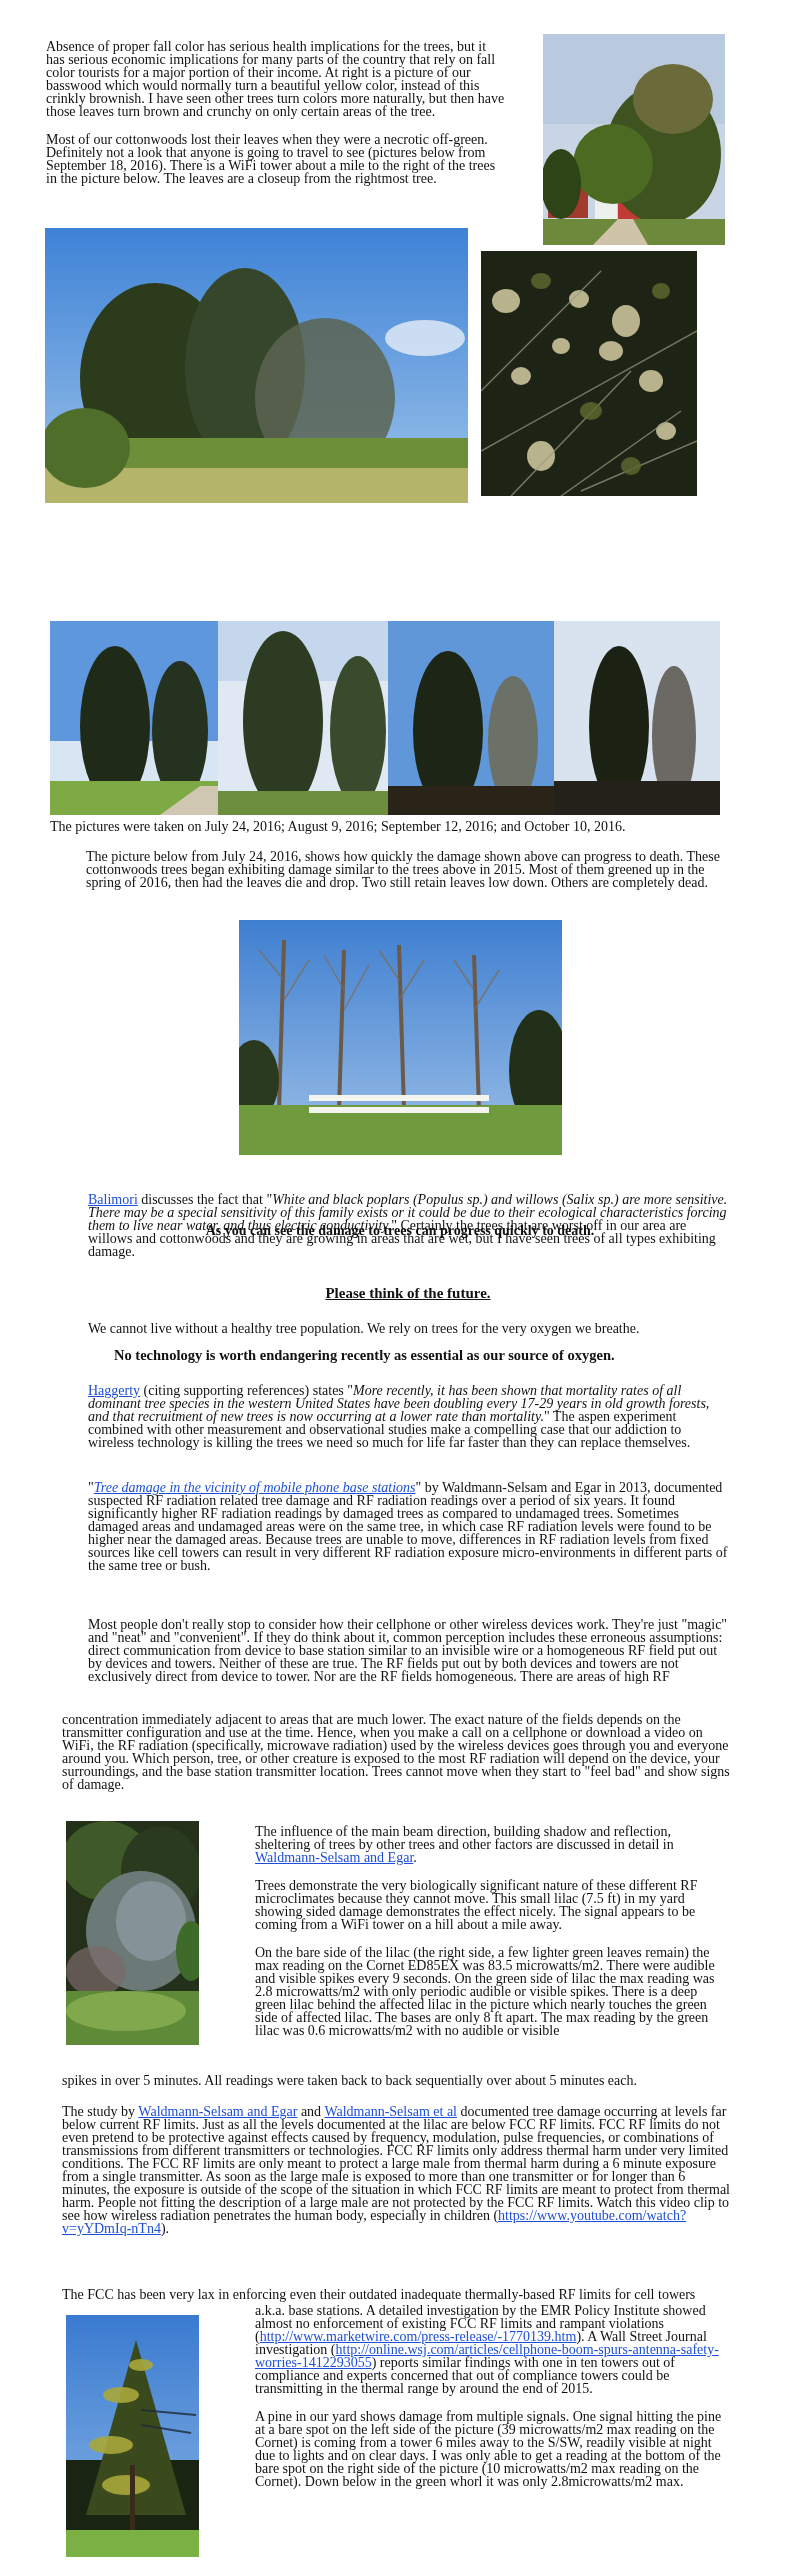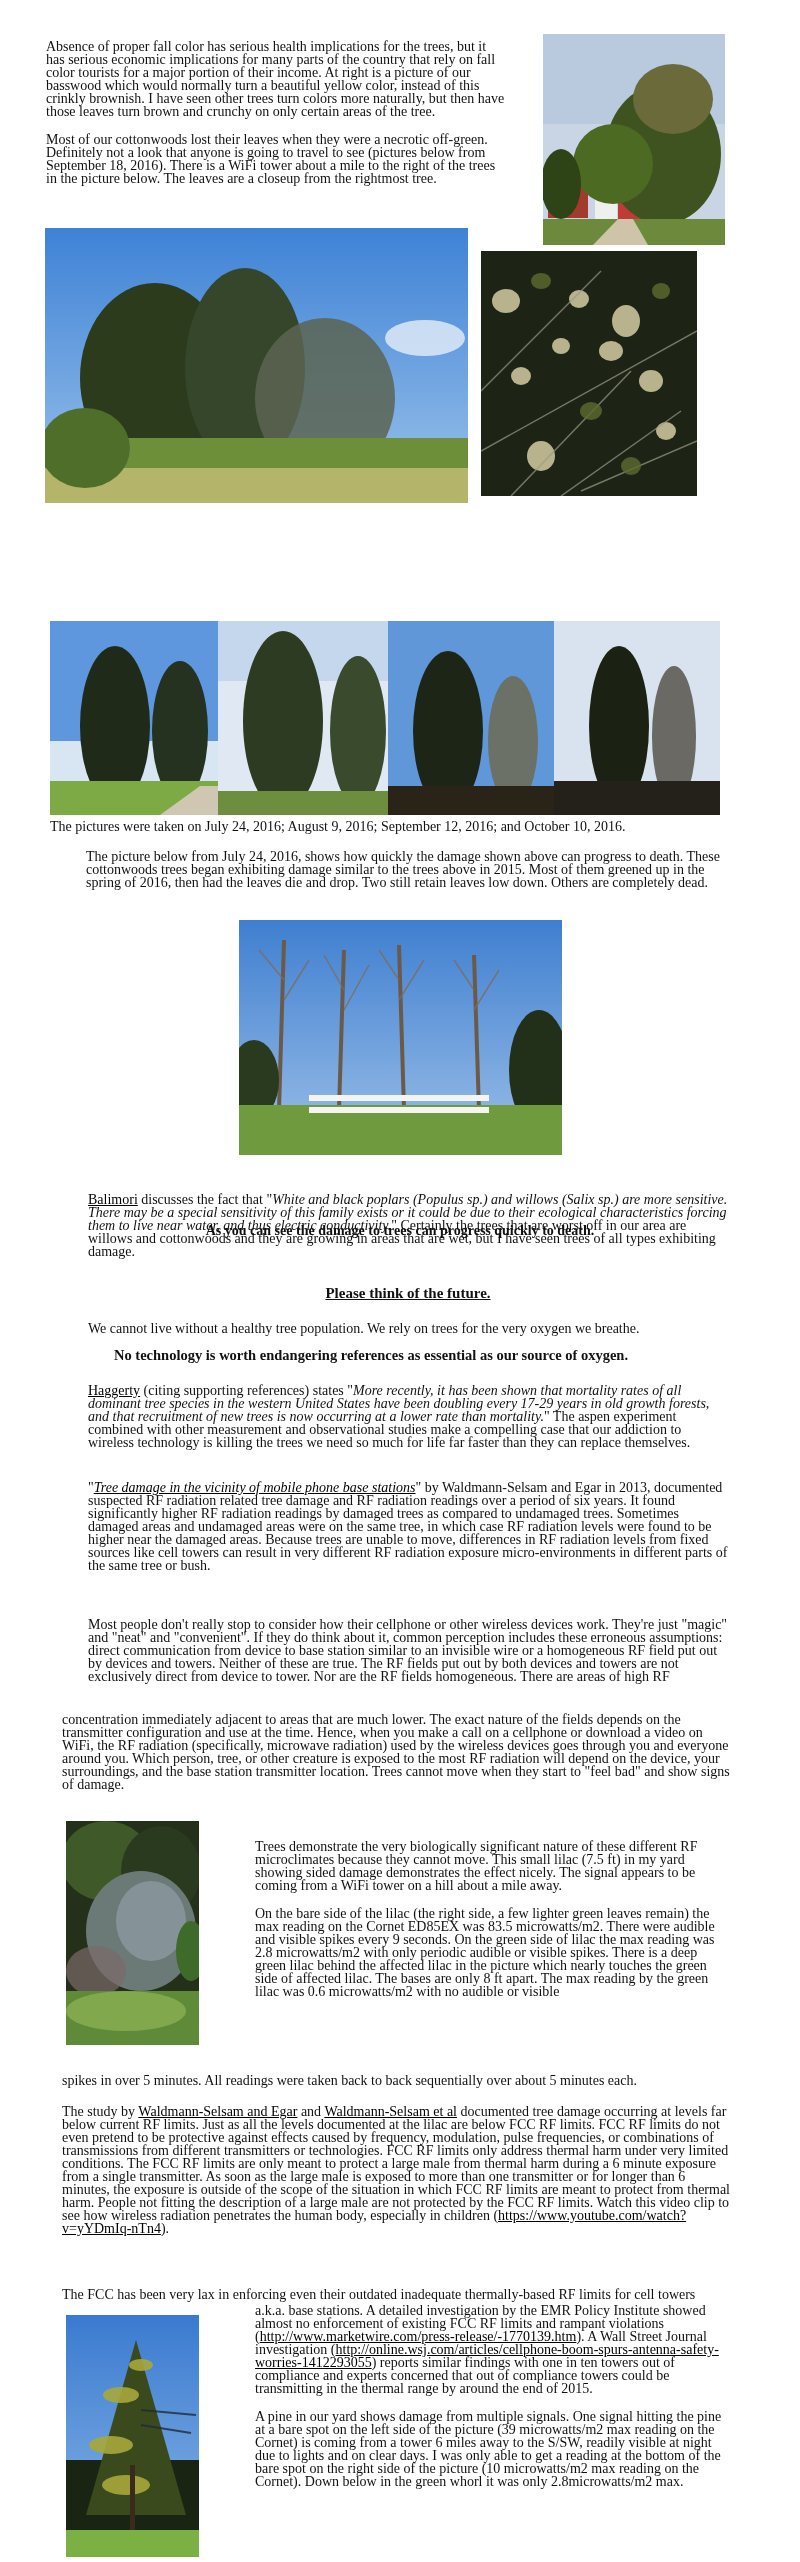--- a/index.html
+++ b/index.html
@@ -1,21 +1,21 @@
 <!DOCTYPE html>
 <html><head>
 <meta charset="utf-8">
 <style>
   html, body { margin: 0; padding: 0; background: #ffffff; }
   body { width: 800px; height: 2562px; position: relative; overflow: hidden;
          font-family: "Liberation Serif", "DejaVu Serif", serif; color: #111; }
   .abs { position: absolute; }
   .txt { font-size: 14px; line-height: 13px; }
   .txt p { margin: 0; }
-  a.lnk { color: #000000; }
+  a.lnk { color: #1d4ed8; }
   i { font-style: italic; }
   b { font-weight: normal; }
   .photo { position: absolute; overflow: hidden; }
   .photo svg { display: block; width: 100%; height: 100%; }
   .center { text-align: center; }
   .head1 { font-size: 15px; font-weight: bold; text-decoration: underline; }
   .head2 { font-size: 14.5px; font-weight: bold; }
 </style>
 </head>
 <body>
@@ -171,21 +171,21 @@
 <div class="abs txt center" style="left:180px; top:1224px; width:440px; font-weight:bold;">As you can see the damage to trees can progress quickly to death.</div>
 
 <div class="abs txt" style="left:88px; top:1193px; width:640px;">
   <a href="#" class="lnk">Balimori</a><span> discusses the fact that "</span><i>White and black poplars (Populus sp.) and willows (Salix sp.) are more sensitive. There may be a special sensitivity of this family exists or it could be due to their ecological characteristics forcing them to live near water, and thus electric conductivity.</i><span>" Certainly the trees that are worst off in our area are willows and cottonwoods and they are growing in areas that are wet, but I have seen trees of all types exhibiting damage.</span>
 </div>
 
 <div class="abs center head1" style="left:88px; top:1285px; width:640px;">Please think of the future.</div>
 
 <div class="abs txt" style="left:88px; top:1322px; width:640px;">We cannot live without a healthy tree population. We rely on trees for the very oxygen we breathe.</div>
 
-<div class="abs head2" style="left:114px; top:1347px; width:620px;">No technology is worth endangering references as essential as our source of oxygen.</div>
+<div class="abs head2" style="left:114px; top:1347px; width:620px;">No technology is worth endangering recently as essential as our source of oxygen.</div>
 
 <div class="abs txt" style="left:88px; top:1384px; width:640px;">
   <a href="#" class="lnk">Haggerty</a><span> (citing supporting references) states "</span><i>More recently, it has been shown that mortality rates of all dominant tree species in the western United States have been doubling every 17-29 years in old growth forests, and that recruitment of new trees is now occurring at a lower rate than mortality.</i><span>" </span><b>The aspen experiment combined with other measurement and observational studies make a compelling case that our addiction to wireless technology is killing the trees we need so much for life far faster than they can replace themselves.</b>
 </div>
 
 <div class="abs txt" style="left:88px; top:1481px; width:640px;">
   <span>"</span><a href="#" class="lnk"><i>Tree damage in the vicinity of mobile phone base stations</i></a><span>" by Waldmann-Selsam and Egar in 2013, documented suspected RF radiation related tree damage and RF radiation readings over a period of six years. It found significantly higher RF radiation readings by damaged trees as compared to undamaged trees. Sometimes damaged areas and undamaged areas were on the same tree, in which case RF radiation levels were found to be higher near the damaged areas. </span><b>Because trees are unable to move, differences in RF radiation levels from fixed sources like cell towers can result in very different RF radiation exposure micro-environments in different parts of the same tree or bush.</b>
 </div>
 
 <div class="abs txt" style="left:88px; top:1618px; width:640px;">Most people don't really stop to consider how their cellphone or other wireless devices work. They're just "magic" and "neat" and "convenient". If they do think about it, common perception includes these erroneous assumptions: direct communication from device to base station similar to an invisible wire or a homogeneous RF field put out by devices and towers. Neither of these are true. The RF fields put out by both devices and towers are not exclusively direct from device to tower. Nor are the RF fields homogeneous. There are areas of high RF</div>
@@ -200,20 +200,21 @@
     <ellipse cx="75" cy="110" rx="55" ry="60" fill="#6b7a76"></ellipse>
     <ellipse cx="85" cy="100" rx="35" ry="40" fill="#8c99a0" opacity="0.8"></ellipse>
     <ellipse cx="125" cy="130" rx="15" ry="30" fill="#3e6a2a"></ellipse>
     <ellipse cx="30" cy="150" rx="30" ry="25" fill="#7a6a6a" opacity="0.7"></ellipse>
     <rect y="170" width="133" height="54" fill="#5f8a38"></rect>
     <ellipse cx="60" cy="190" rx="60" ry="20" fill="#82a84e"></ellipse>
   </svg>
 </div>
 
 <div class="abs txt" style="left:255px; top:1825px; width:470px;">
+  <p><span>The influence of the main beam direction, building shadow and reflection, sheltering of trees by other trees and other factors are discussed in detail in </span><a href="#" class="lnk">Waldmann-Selsam and Egar</a><span>.</span></p>
   <p style="margin-top:15px;">Trees demonstrate the very biologically significant nature of these different RF microclimates because they cannot move. This small lilac (7.5 ft) in my yard showing sided damage demonstrates the effect nicely. The signal appears to be coming from a WiFi tower on a hill about a mile away.</p>
   <p style="margin-top:15px;">On the bare side of the lilac (the right side, a few lighter green leaves remain) the max reading on the Cornet ED85EX was 83.5 microwatts/m2. There were audible and visible spikes every 9 seconds. On the green side of lilac the max reading was 2.8 microwatts/m2 with only periodic audible or visible spikes. There is a deep green lilac behind the affected lilac in the picture which nearly touches the green side of affected lilac. The bases are only 8 ft apart. The max reading by the green lilac was 0.6 microwatts/m2 with no audible or visible</p>
 </div>
 
 <div class="abs txt" style="left:62px; top:2074px; width:670px;">spikes in over 5 minutes. All readings were taken back to back sequentially over about 5 minutes each.</div>
 
 <div class="abs txt" style="left:62px; top:2105px; width:670px;">
   <span>The study by </span><a href="#" class="lnk">Waldmann-Selsam and Egar</a><span> and </span><a href="#" class="lnk">Waldmann-Selsam et al</a><span> documented tree damage occurring at levels far below current RF limits. Just as all the levels documented at the lilac are below FCC RF limits.  FCC RF limits do not even pretend to be protective against effects caused by frequency, modulation, pulse frequencies, or combinations of transmissions from different transmitters or technologies.  FCC RF limits only address thermal harm under very limited conditions.  The FCC RF limits are only meant to protect a large male from thermal harm during a 6 minute exposure from a single transmitter.  As soon as the large male is exposed to more than one transmitter or for longer than 6 minutes, the exposure is outside of the scope of the situation in which FCC RF limits are meant to protect from thermal harm. People not fitting the description of a large male are not protected by the FCC RF limits.  Watch this video clip to see how wireless radiation penetrates the human body, especially in children (</span><a href="#" class="lnk">https://www.youtube.com/watch?v=yYDmIq-nTn4</a><span>).</span>
 </div>
 

